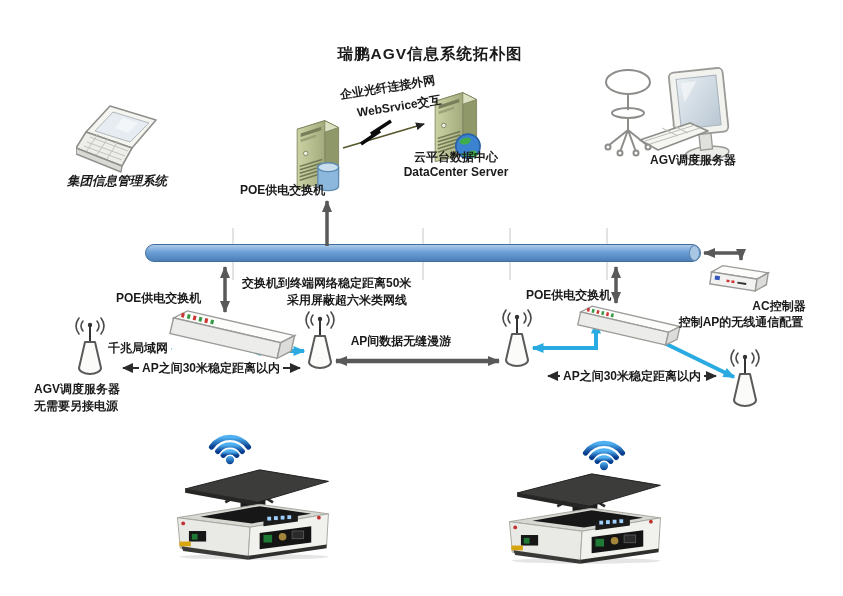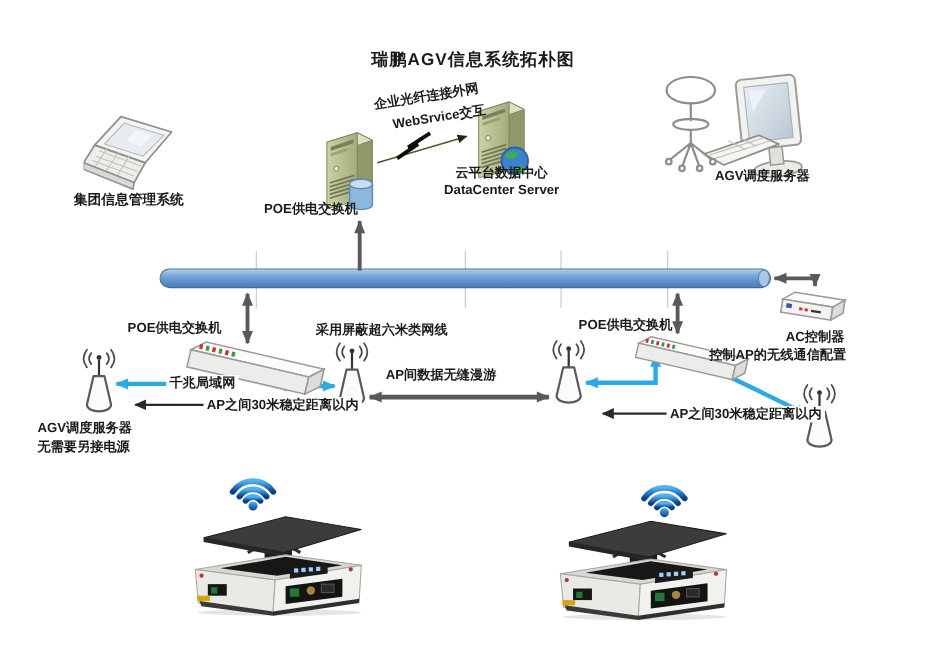--- a/index.html
+++ b/index.html
@@ -3,21 +3,21 @@
 <meta charset="utf-8">
 <style>
   html,body{margin:0;padding:0;background:#ffffff;}
   #canvas{
     position:relative;width:843px;height:596px;background:#ffffff;overflow:hidden;
     font-family:"Liberation Sans","DejaVu Sans",sans-serif;color:#1a1a1a;border-radius:26px;
   }
   .abs{position:absolute;}
   .lbl{position:absolute;font-weight:bold;font-size:12px;line-height:1.25;white-space:nowrap;color:#1a1a1a;}
   .lbl.center{transform:translateX(-50%);text-align:center;}
-  .lbl.onLine{background:#ffffff;padding:0 3px;margin-left:46px;}
+  .lbl.onLine{background:#ffffff;padding:0 3px;}
   #title{position:absolute;left:430px;top:44px;transform:translateX(-50%);
     font-size:15.5px;font-weight:bold;letter-spacing:1px;}
   #bus{position:absolute;left:145px;top:244px;width:556px;height:18px;border-radius:9px;
     background:linear-gradient(180deg,#aecbe8 0%,#6b9fd6 45%,#4b7fb5 100%);
     border:1px solid #3f6d9e;box-sizing:border-box;}
   #busCap{position:absolute;left:689px;top:245px;width:11px;height:16px;border-radius:50%;
     background:#a9c6e2;border:1px solid #5c87b5;box-sizing:border-box;}
   svg{display:block;}
 </style>
 </head>
@@ -340,39 +340,40 @@
     <rect x="27" y="77" width="6" height="6" fill="#1e7a34"></rect>
     <circle cx="18" cy="66" r="2" fill="#c03030"></circle>
       <circle cx="160" cy="60" r="2" fill="#c03030"></circle>
     <rect x="14" y="85" width="12" height="5" fill="#d7a50e"></rect>
     <polygon points="16,90 86,100 86,104 18,95" fill="#3a3a38"></polygon>
     <polygon points="86,100 168,88 168,92 86,104" fill="#2f2f2d"></polygon>
   </svg>
 
   <div id="title">瑞鹏AGV信息系统拓朴图</div>
 
-  <div class="lbl" style="left:67px;top:174px;font-size:12.5px;">集团信息管理系统</div>
+  <div class="lbl" style="left:67px;top:174px;font-size:12.5px;font-style:italic;">集团信息管理系统</div>
 
   <div class="lbl" style="left:240px;top:183px;">POE供电交换机</div>
 
   <div class="lbl center" style="left:456px;top:150px;">云平台数据中心</div>
   <div class="lbl center" style="left:456px;top:165px;font-size:12px;">DataCenter Server</div>
 
   <div class="lbl" style="left:339px;top:88px;transform:rotate(-9deg);transform-origin:0 0;">企业光纤连接外网</div>
   <div class="lbl" style="left:356px;top:106px;transform:rotate(-9deg);transform-origin:0 0;">WebSrvice交互</div>
 
   <div class="lbl" style="left:650px;top:153px;">AGV调度服务器</div>
 
   <div class="lbl" style="left:116px;top:291px;">POE供电交换机</div>
   <div class="lbl" style="left:526px;top:288px;">POE供电交换机</div>
 
+  <div class="lbl" style="left:242px;top:276px;">交换机到终端网络稳定距离50米</div>
   <div class="lbl" style="left:242px;top:293px;margin-left:45px;">采用屏蔽超六米类网线</div>
 
-  <div class="lbl center" style="left:741px;top:299px;">AC控制器</div>
-  <div class="lbl center" style="left:707px;top:315px;">控制AP的无线通信配置</div>
+  <div class="lbl center" style="left:779px;top:299px;">AC控制器</div>
+  <div class="lbl center" style="left:741px;top:315px;">控制AP的无线通信配置</div>
 
   <div class="lbl center onLine" style="left:138px;top:341px;">千兆局域网</div>
 
   <div class="lbl center onLine" style="left:211px;top:361px;">AP之间30米稳定距离以内</div>
 
   <div class="lbl center" style="left:401px;top:334px;text-align:right;">AP间数据无缝漫游</div>
 
   <div class="lbl center onLine" style="left:632px;top:369px;">AP之间30米稳定距离以内</div>
 
   <div class="lbl" style="left:34px;top:382px;">AGV调度服务器</div>

